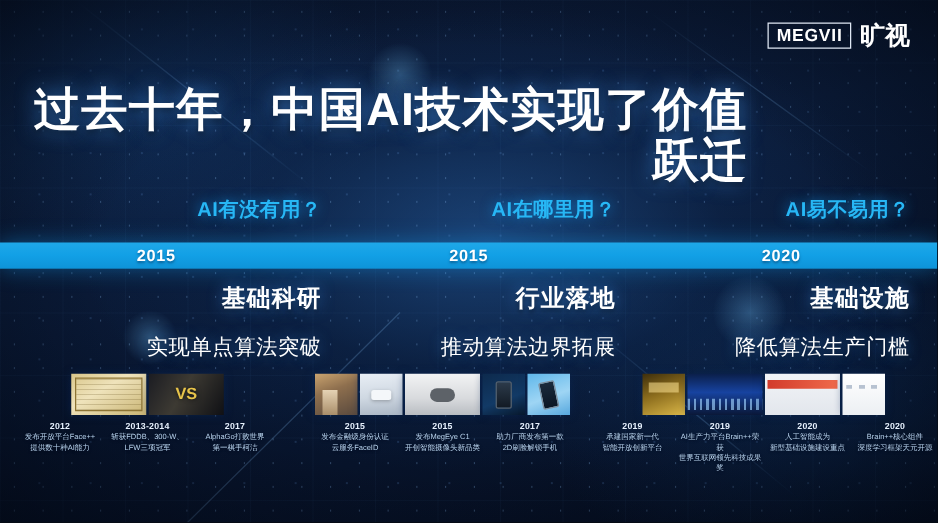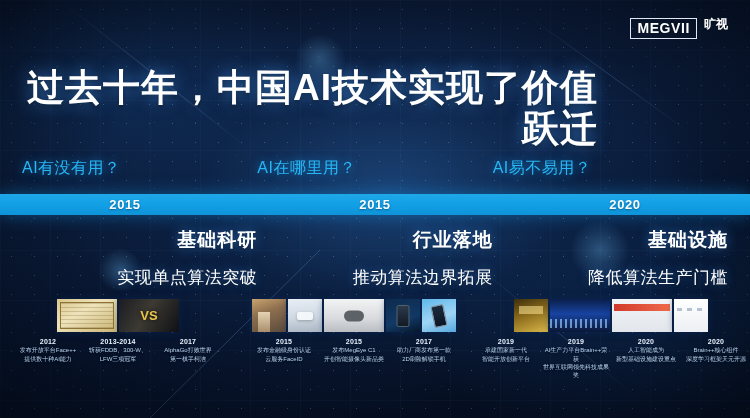--- a/index.html
+++ b/index.html
@@ -43,35 +43,35 @@
     position: absolute; inset: 0; pointer-events: none; opacity: .55;
   }
   .vignette {
     position: absolute; inset: 0; pointer-events: none;
     background: radial-gradient(ellipse 560px 330px at 50% 50%, rgba(0,0,0,0) 52%, rgba(1,5,14,0.75) 100%);
   }
 
   
   #logo {
     position: absolute; top: 18px; right: 22px;
-    display: flex; align-items: flex-start; gap: 7px;
+    display: flex; align-items: flex-end; gap: 7px;
     z-index: 6;
   }
   #logo .mark {
     border: 1.6px solid #dfe8f4;
     padding: 2px 6px 3px 6px;
     color: #ffffff;
     font-size: 14px;
     font-weight: bold;
     letter-spacing: 0.6px;
     line-height: 1;
     font-family: "Liberation Sans", sans-serif;
   }
   #logo .cn {
-    color: #ffffff; font-size: 12px; font-weight: bold; line-height: 1;
+    color: #ffffff; font-size: 20px; font-weight: bold; line-height: 1;
   }
 
   
   #title {
     position: absolute; top: 68px; left: 0; width: 598px;
     text-align: right;
     font-size: 37px;
     font-weight: bold;
     color: #ffffff;
     letter-spacing: 1px;
@@ -81,23 +81,23 @@
   }
 
   
   #questions {
     position: absolute; top: 158px; left: 22px; width: 706px;
     display: flex;
     z-index: 5;
   }
   #questions .q {
     flex: 1 1 0;
-    text-align: left;
+    text-align: right;
     font-size: 16px;
-    font-weight: normal;
+    font-weight: bold;
     color: #27b7f5;
     letter-spacing: 0.5px;
     text-shadow: 0 0 10px rgba(20,140,220,0.85);
   }
 
   
   #timeline {
     position: absolute; top: 194px; left: 0; width: 750px; height: 21px;
     background: linear-gradient(180deg, #1fa8e8 0%, #12a0e6 48%, #0e93d8 100%);
     display: flex;

